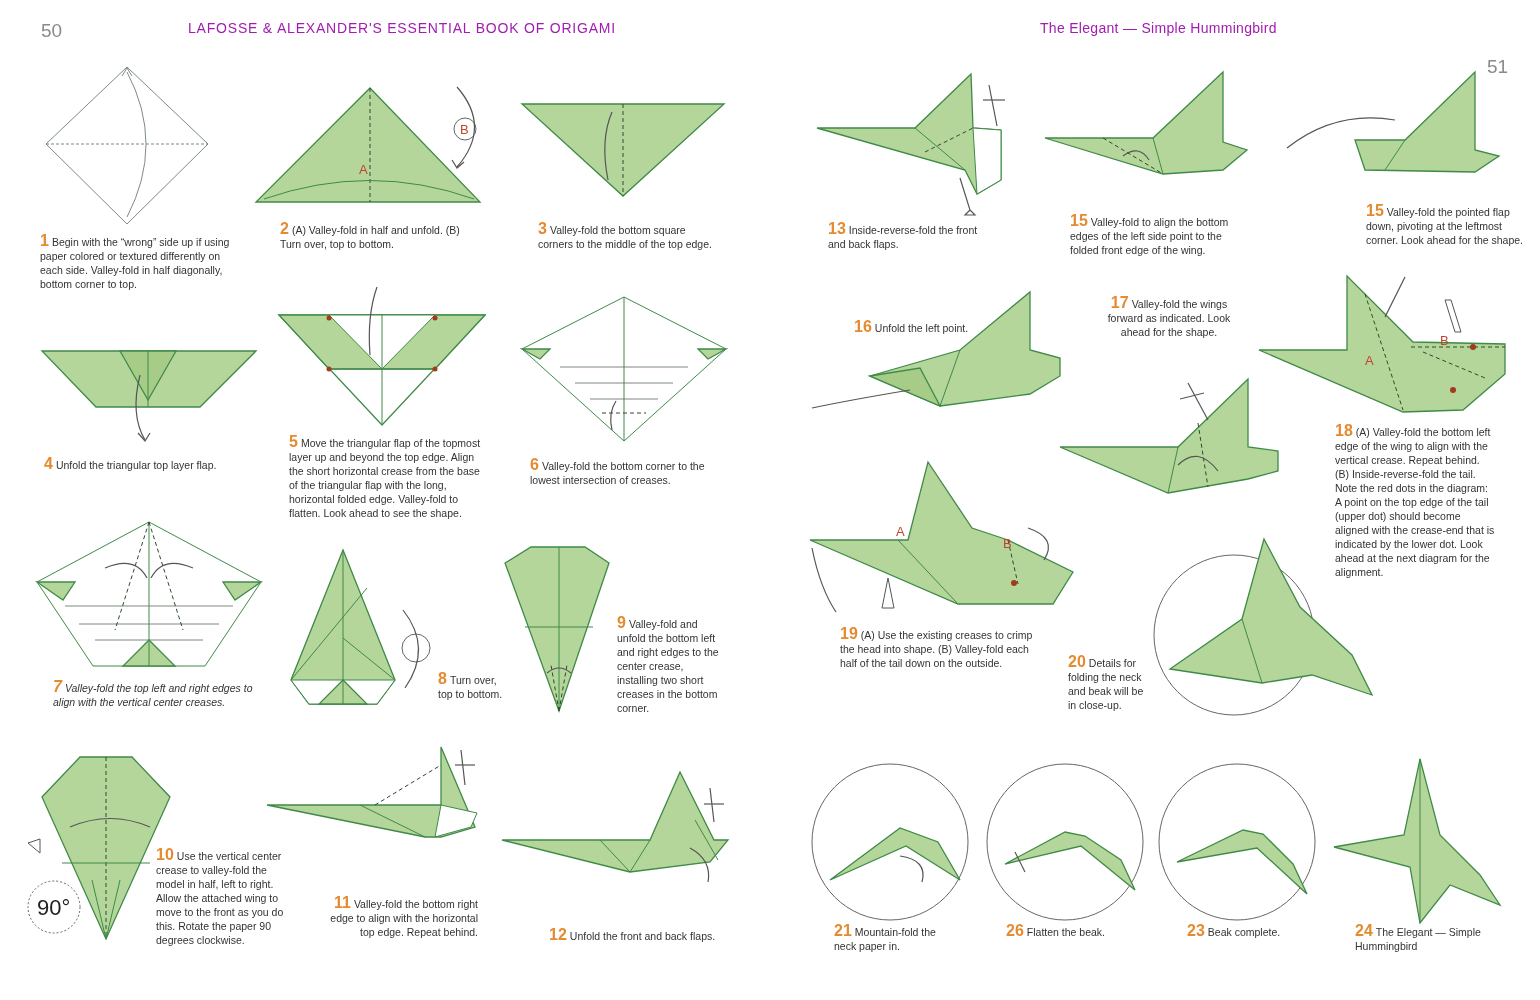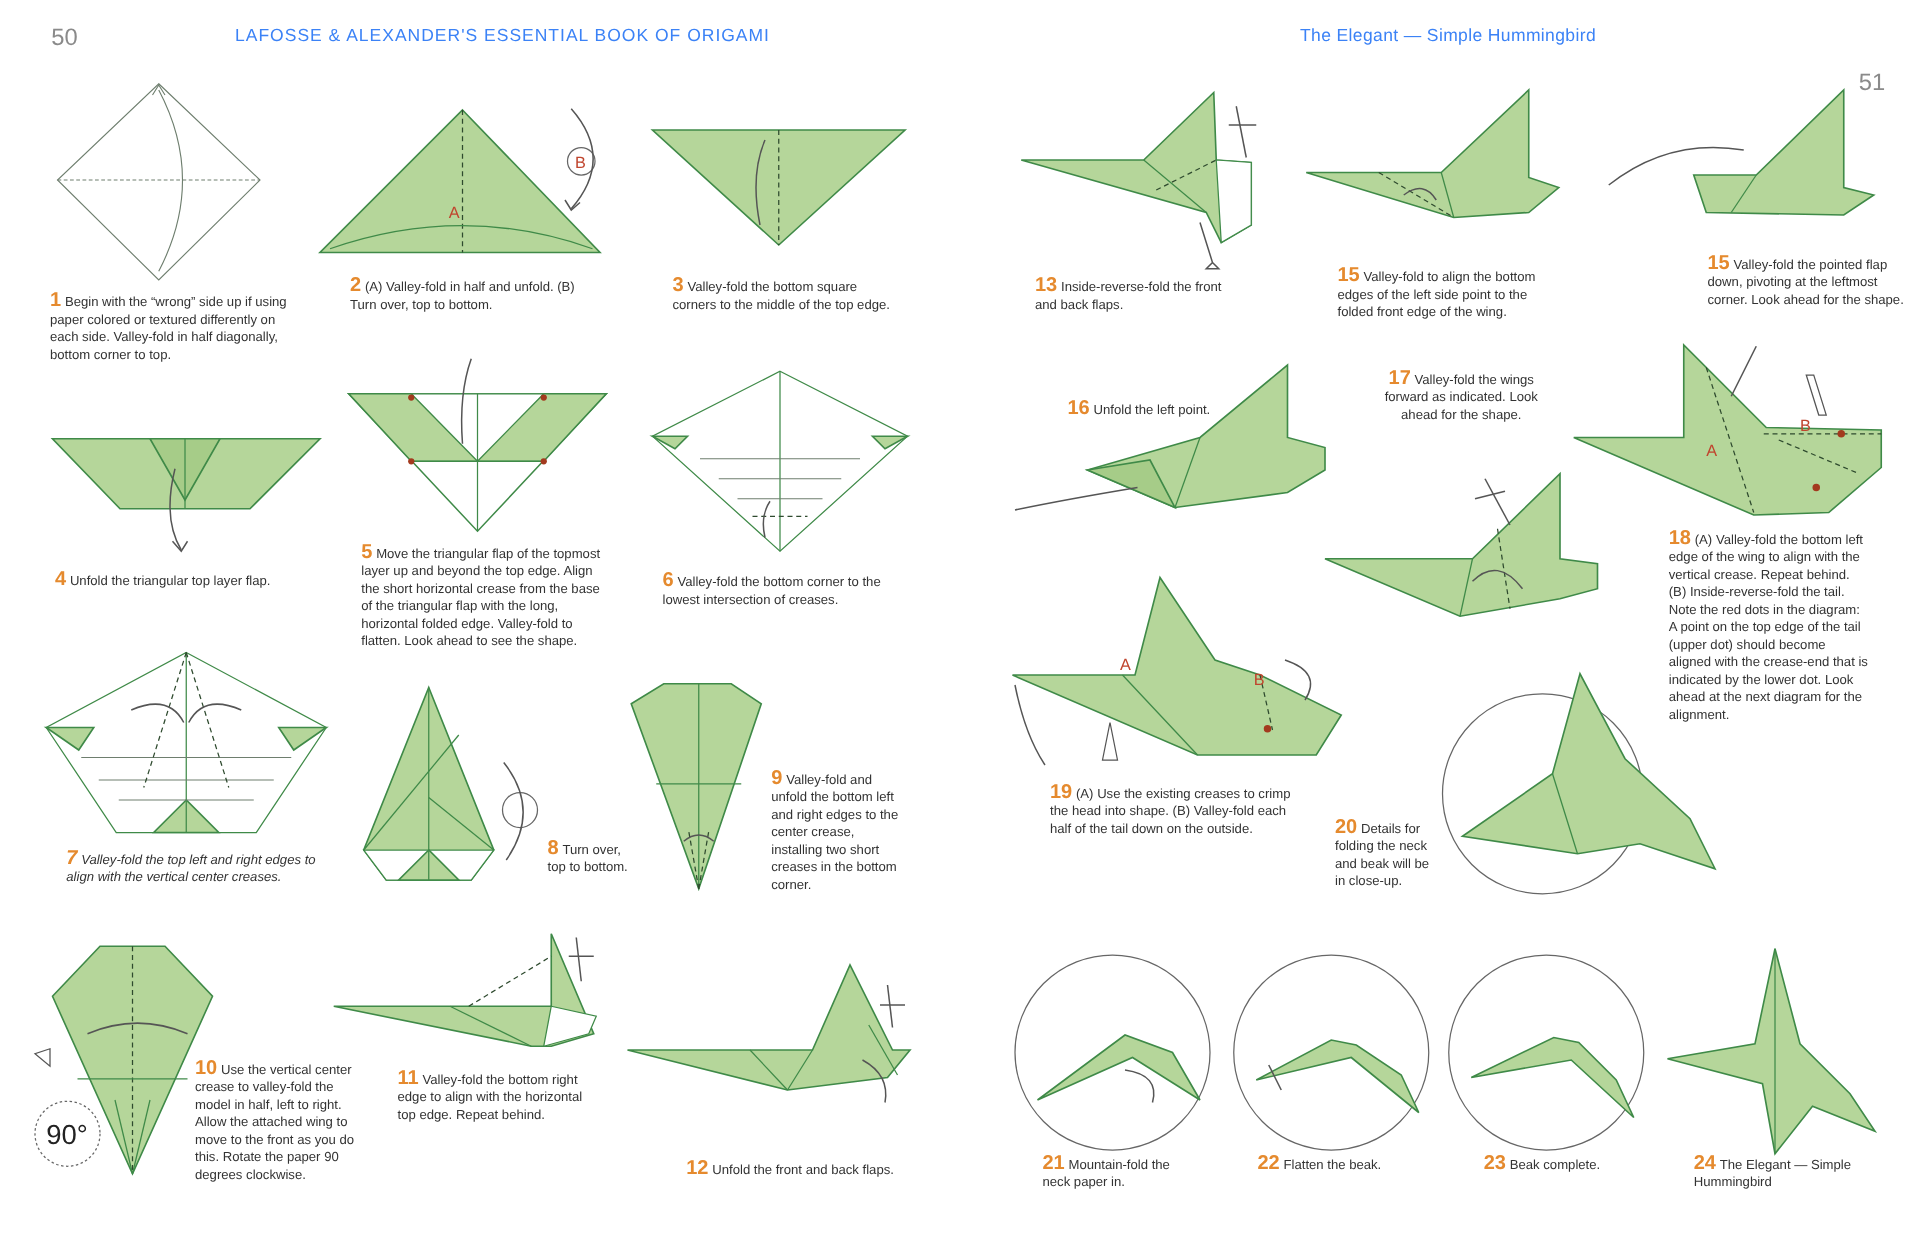--- a/index.html
+++ b/index.html
@@ -1,19 +1,19 @@
 <!DOCTYPE html>
 <html><head>
 <meta charset="utf-8">
 <style>
   * { margin:0; padding:0; box-sizing:border-box; }
   html, body { width:1540px; height:1000px; background:#ffffff; overflow:hidden; }
   body { font-family: "Liberation Sans", "DejaVu Sans", sans-serif; color:#3a3a3a; position:relative; }
   .page-num { position:absolute; top:20px; font-size:19px; color:#8a8a8a; }
-  .running-head { position:absolute; top:20px; font-size:14px; color:#3b82f6; letter-spacing:0.8px; }
+  .running-head { position:absolute; top:20px; font-size:14px; color:#a21caf; letter-spacing:0.8px; }
   .step { position:absolute; font-size:10.5px; line-height:14px; color:#333; }
   .step .num { color:#e58a2e; font-weight:bold; font-size:16px; margin-right:3px; }
   svg.dg { position:absolute; overflow:visible; }
   .g { fill:#b5d69a; stroke:#3f8a48; stroke-width:1.3; }
   .gd { fill:#a6cc88; stroke:#3f8a48; stroke-width:1.3; }
   .wl { fill:none; stroke:#6e7e6e; stroke-width:0.9; }
   .ln { fill:none; stroke:#3f8a48; stroke-width:1; }
   .dash { fill:none; stroke:#2e4a2e; stroke-width:1; stroke-dasharray:4 3; }
   .arr { fill:none; stroke:#555; stroke-width:1.2; }
   .lbl { font-size:13px; fill:#c0452e; font-family:"Liberation Sans", sans-serif; }
@@ -246,27 +246,27 @@
 <div class="step" style="left:40px;top:234px;width:195px;"><span class="num">1</span><span>Begin with the “wrong” side up if using paper colored or textured differently on each side. Valley-fold in half diagonally, bottom corner to top.</span></div>
 <div class="step" style="left:280px;top:222px;width:180px;"><span class="num">2</span><span>(A) Valley-fold in half and unfold. (B) Turn over, top to bottom.</span></div>
 <div class="step" style="left:538px;top:222px;width:180px;"><span class="num">3</span><span>Valley-fold the bottom square corners to the middle of the top edge.</span></div>
 <div class="step" style="left:44px;top:457px;width:200px;"><span class="num">4</span><span>Unfold the triangular top layer flap.</span></div>
 <div class="step" style="left:289px;top:435px;width:200px;"><span class="num">5</span><span>Move the triangular flap of the topmost layer up and beyond the top edge. Align the short horizontal crease from the base of the triangular flap with the long, horizontal folded edge. Valley-fold to flatten. Look ahead to see the shape.</span></div>
 <div class="step" style="left:530px;top:458px;width:180px;"><span class="num">6</span><span>Valley-fold the bottom corner to the lowest intersection of creases.</span></div>
 <div class="step" style="left:53px;top:680px;width:200px;font-style:italic;"><span class="num">7</span><span>Valley-fold the top left and right edges to align with the vertical center creases.</span></div>
 <div class="step" style="left:438px;top:672px;width:75px;"><span class="num">8</span><span>Turn over, top to bottom.</span></div>
 <div class="step" style="left:617px;top:616px;width:110px;"><span class="num">9</span><span>Valley-fold and unfold the bottom left and right edges to the center crease, installing two short creases in the bottom corner.</span></div>
 <div class="step" style="left:156px;top:848px;width:130px;"><span class="num">10</span><span>Use the vertical center crease to valley-fold the model in half, left to right. Allow the attached wing to move to the front as you do this. Rotate the paper 90 degrees clockwise.</span></div>
-<div class="step" style="left:318px;top:856px;width:160px;"><span class="num">11</span><span>Valley-fold the bottom right edge to align with the horizontal top edge. Repeat behind.</span></div>
+<div class="step" style="left:318px;top:896px;width:160px;text-align:right;"><span class="num">11</span><span>Valley-fold the bottom right edge to align with the horizontal top edge. Repeat behind.</span></div>
 <div class="step" style="left:549px;top:928px;width:190px;"><span class="num">12</span><span>Unfold the front and back flaps.</span></div>
 
 <div class="step" style="left:828px;top:222px;width:150px;"><span class="num">13</span><span>Inside-reverse-fold the front and back flaps.</span></div>
 <div class="step" style="left:1070px;top:214px;width:170px;"><span class="num">15</span><span>Valley-fold to align the bottom edges of the left side point to the folded front edge of the wing.</span></div>
 <div class="step" style="left:1320px;top:204px;width:170px;margin-left:46px;"><span class="num">15</span><span>Valley-fold the pointed flap down, pivoting at the leftmost corner. Look ahead for the shape.</span></div>
 <div class="step" style="left:854px;top:320px;width:150px;"><span class="num">16</span><span>Unfold the left point.</span></div>
 <div class="step" style="left:1104px;top:296px;width:130px;text-align:center;"><span class="num">17</span><span>Valley-fold the wings forward as indicated. Look ahead for the shape.</span></div>
 <div class="step" style="left:1335px;top:424px;width:160px;"><span class="num">18</span><span>(A) Valley-fold the bottom left edge of the wing to align with the vertical crease. Repeat behind. (B) Inside-reverse-fold the tail. Note the red dots in the diagram: A point on the top edge of the tail (upper dot) should become aligned with the crease-end that is indicated by the lower dot. Look ahead at the next diagram for the alignment.</span></div>
 <div class="step" style="left:840px;top:627px;width:195px;"><span class="num">19</span><span>(A) Use the existing creases to crimp the head into shape. (B) Valley-fold each half of the tail down on the outside.</span></div>
 <div class="step" style="left:1068px;top:655px;width:80px;"><span class="num">20</span><span>Details for folding the neck and beak will be in close-up.</span></div>
 <div class="step" style="left:834px;top:924px;width:115px;"><span class="num">21</span><span>Mountain-fold the neck paper in.</span></div>
-<div class="step" style="left:1006px;top:924px;width:130px;"><span class="num">22</span><span>Flatten the beak.</span></div>
+<div class="step" style="left:1006px;top:924px;width:130px;"><span class="num">26</span><span>Flatten the beak.</span></div>
 <div class="step" style="left:1187px;top:924px;width:130px;"><span class="num">23</span><span>Beak complete.</span></div>
 <div class="step" style="left:1355px;top:924px;width:150px;"><span class="num">24</span><span>The Elegant — Simple Hummingbird</span></div>
 
 </body></html>

